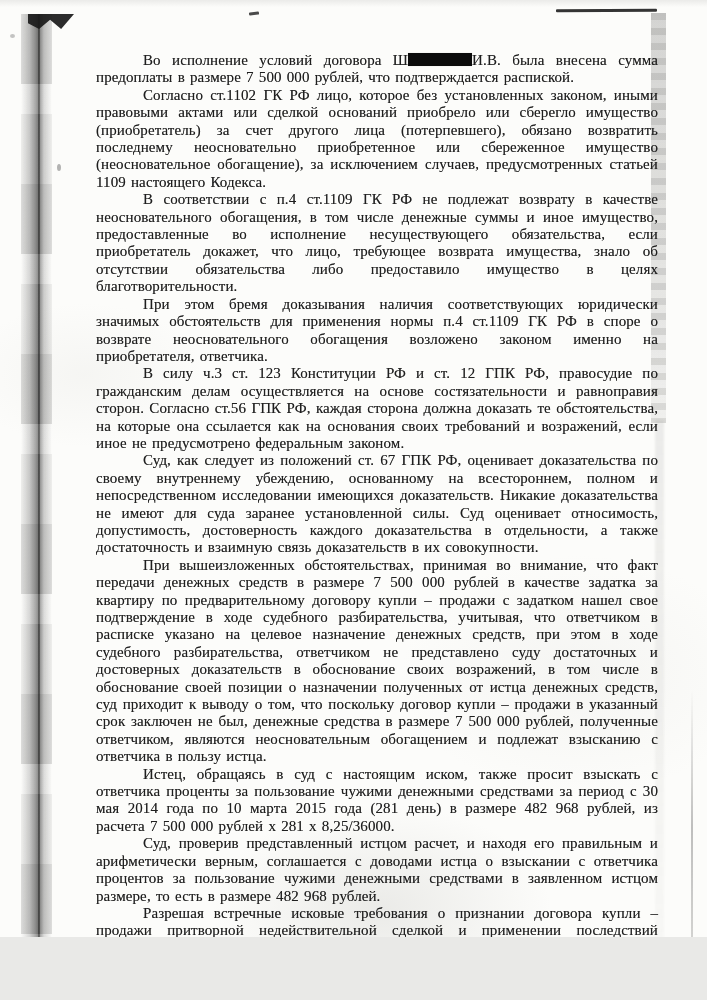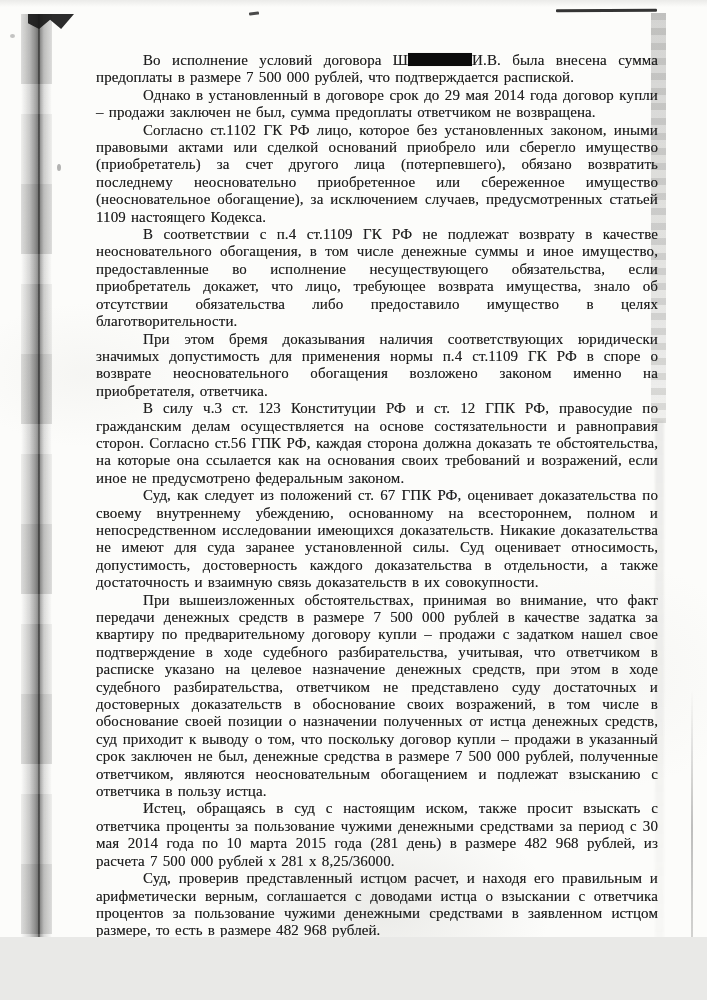--- a/index.html
+++ b/index.html
@@ -81,24 +81,23 @@
   <div class="right-band"></div>
   <div class="right-band-lower"></div>
   <div class="right-edge-mark"></div>
   <div class="top-dash"></div>
   <div class="speck-1"></div>
   <div class="speck-2"></div>
   <div class="smudge"></div>
 
   <div class="text-block">
     <p><span>Во исполнение условий договора Ш</span><span class="redaction"></span><span>И.В. была внесена сумма предоплаты в размере 7&nbsp;500&nbsp;000 рублей, что подтверждается распиской.</span></p>
-    <p>Однако в установленный в договоре срок до 29 мая 2014 года договор купли – продажи заключен не был, сумма предоплаты ответчиком не возвращена.</p>
     <p>Согласно ст.1102 ГК РФ лицо, которое без установленных законом, иными правовыми актами или сделкой оснований приобрело или сберегло имущество (приобретатель) за счет другого лица (потерпевшего), обязано возвратить последнему неосновательно приобретенное или сбереженное имущество (неосновательное обогащение), за исключением случаев, предусмотренных статьей 1109 настоящего Кодекса.</p>
     <p>В соответствии с п.4 ст.1109 ГК РФ не подлежат возврату в качестве неосновательного обогащения, в том числе денежные суммы и иное имущество, предоставленные во исполнение несуществующего обязательства, если приобретатель докажет, что лицо, требующее возврата имущества, знало об отсутствии обязательства либо предоставило имущество в целях благотворительности.</p>
-    <p>При этом бремя доказывания наличия соответствующих юридически значимых допустимость для применения нормы п.4 ст.1109 ГК РФ в споре о возврате неосновательного обогащения возложено законом именно на приобретателя, ответчика.</p>
+    <p>При этом бремя доказывания наличия соответствующих юридически значимых обстоятельств для применения нормы п.4 ст.1109 ГК РФ в споре о возврате неосновательного обогащения возложено законом именно на приобретателя, ответчика.</p>
     <p>В силу ч.3 ст. 123 Конституции РФ и ст. 12 ГПК РФ, правосудие по гражданским делам осуществляется на основе состязательности и равноправия сторон. Согласно ст.56 ГПК РФ, каждая сторона должна доказать те обстоятельства, на которые она ссылается как на основания своих требований и возражений, если иное не предусмотрено федеральным законом.</p>
     <p>Суд, как следует из положений ст. 67 ГПК РФ, оценивает доказательства по своему внутреннему убеждению, основанному на всестороннем, полном и непосредственном исследовании имеющихся доказательств. Никакие доказательства не имеют для суда заранее установленной силы. Суд оценивает относимость, допустимость, достоверность каждого доказательства в отдельности, а также достаточность и взаимную связь доказательств в их совокупности.</p>
     <p>При вышеизложенных обстоятельствах, принимая во внимание, что факт передачи денежных средств в размере 7&nbsp;500&nbsp;000 рублей в качестве задатка за квартиру по предварительному договору купли – продажи с задатком нашел свое подтверждение в ходе судебного разбирательства, учитывая, что ответчиком в расписке указано на целевое назначение денежных средств, при этом в ходе судебного разбирательства, ответчиком не представлено суду достаточных и достоверных доказательств в обоснование своих возражений, в том числе в обоснование своей позиции о назначении полученных от истца денежных средств, суд приходит к выводу о том, что поскольку договор купли – продажи в указанный срок заключен не был, денежные средства в размере 7&nbsp;500&nbsp;000 рублей, полученные ответчиком, являются неосновательным обогащением и  подлежат взысканию с ответчика в пользу истца.</p>
     <p>Истец, обращаясь в суд с настоящим иском, также просит взыскать с ответчика проценты за пользование чужими денежными средствами за период с 30 мая 2014 года по 10 марта 2015 года (281 день) в размере 482&nbsp;968 рублей, из расчета 7&nbsp;500&nbsp;000 рублей х 281 х 8,25/36000.</p>
     <p>Суд, проверив представленный истцом расчет, и находя его правильным и арифметически верным, соглашается с доводами истца о взыскании с ответчика процентов за пользование чужими денежными средствами в заявленном истцом размере, то есть в размере 482&nbsp;968 рублей.</p>
     <p>Разрешая встречные исковые требования о признании договора купли – продажи притворной недействительной сделкой и применении последствий недействительности сделки, суд учитывает следующее.</p>
   </div>
 
 </div>
 

